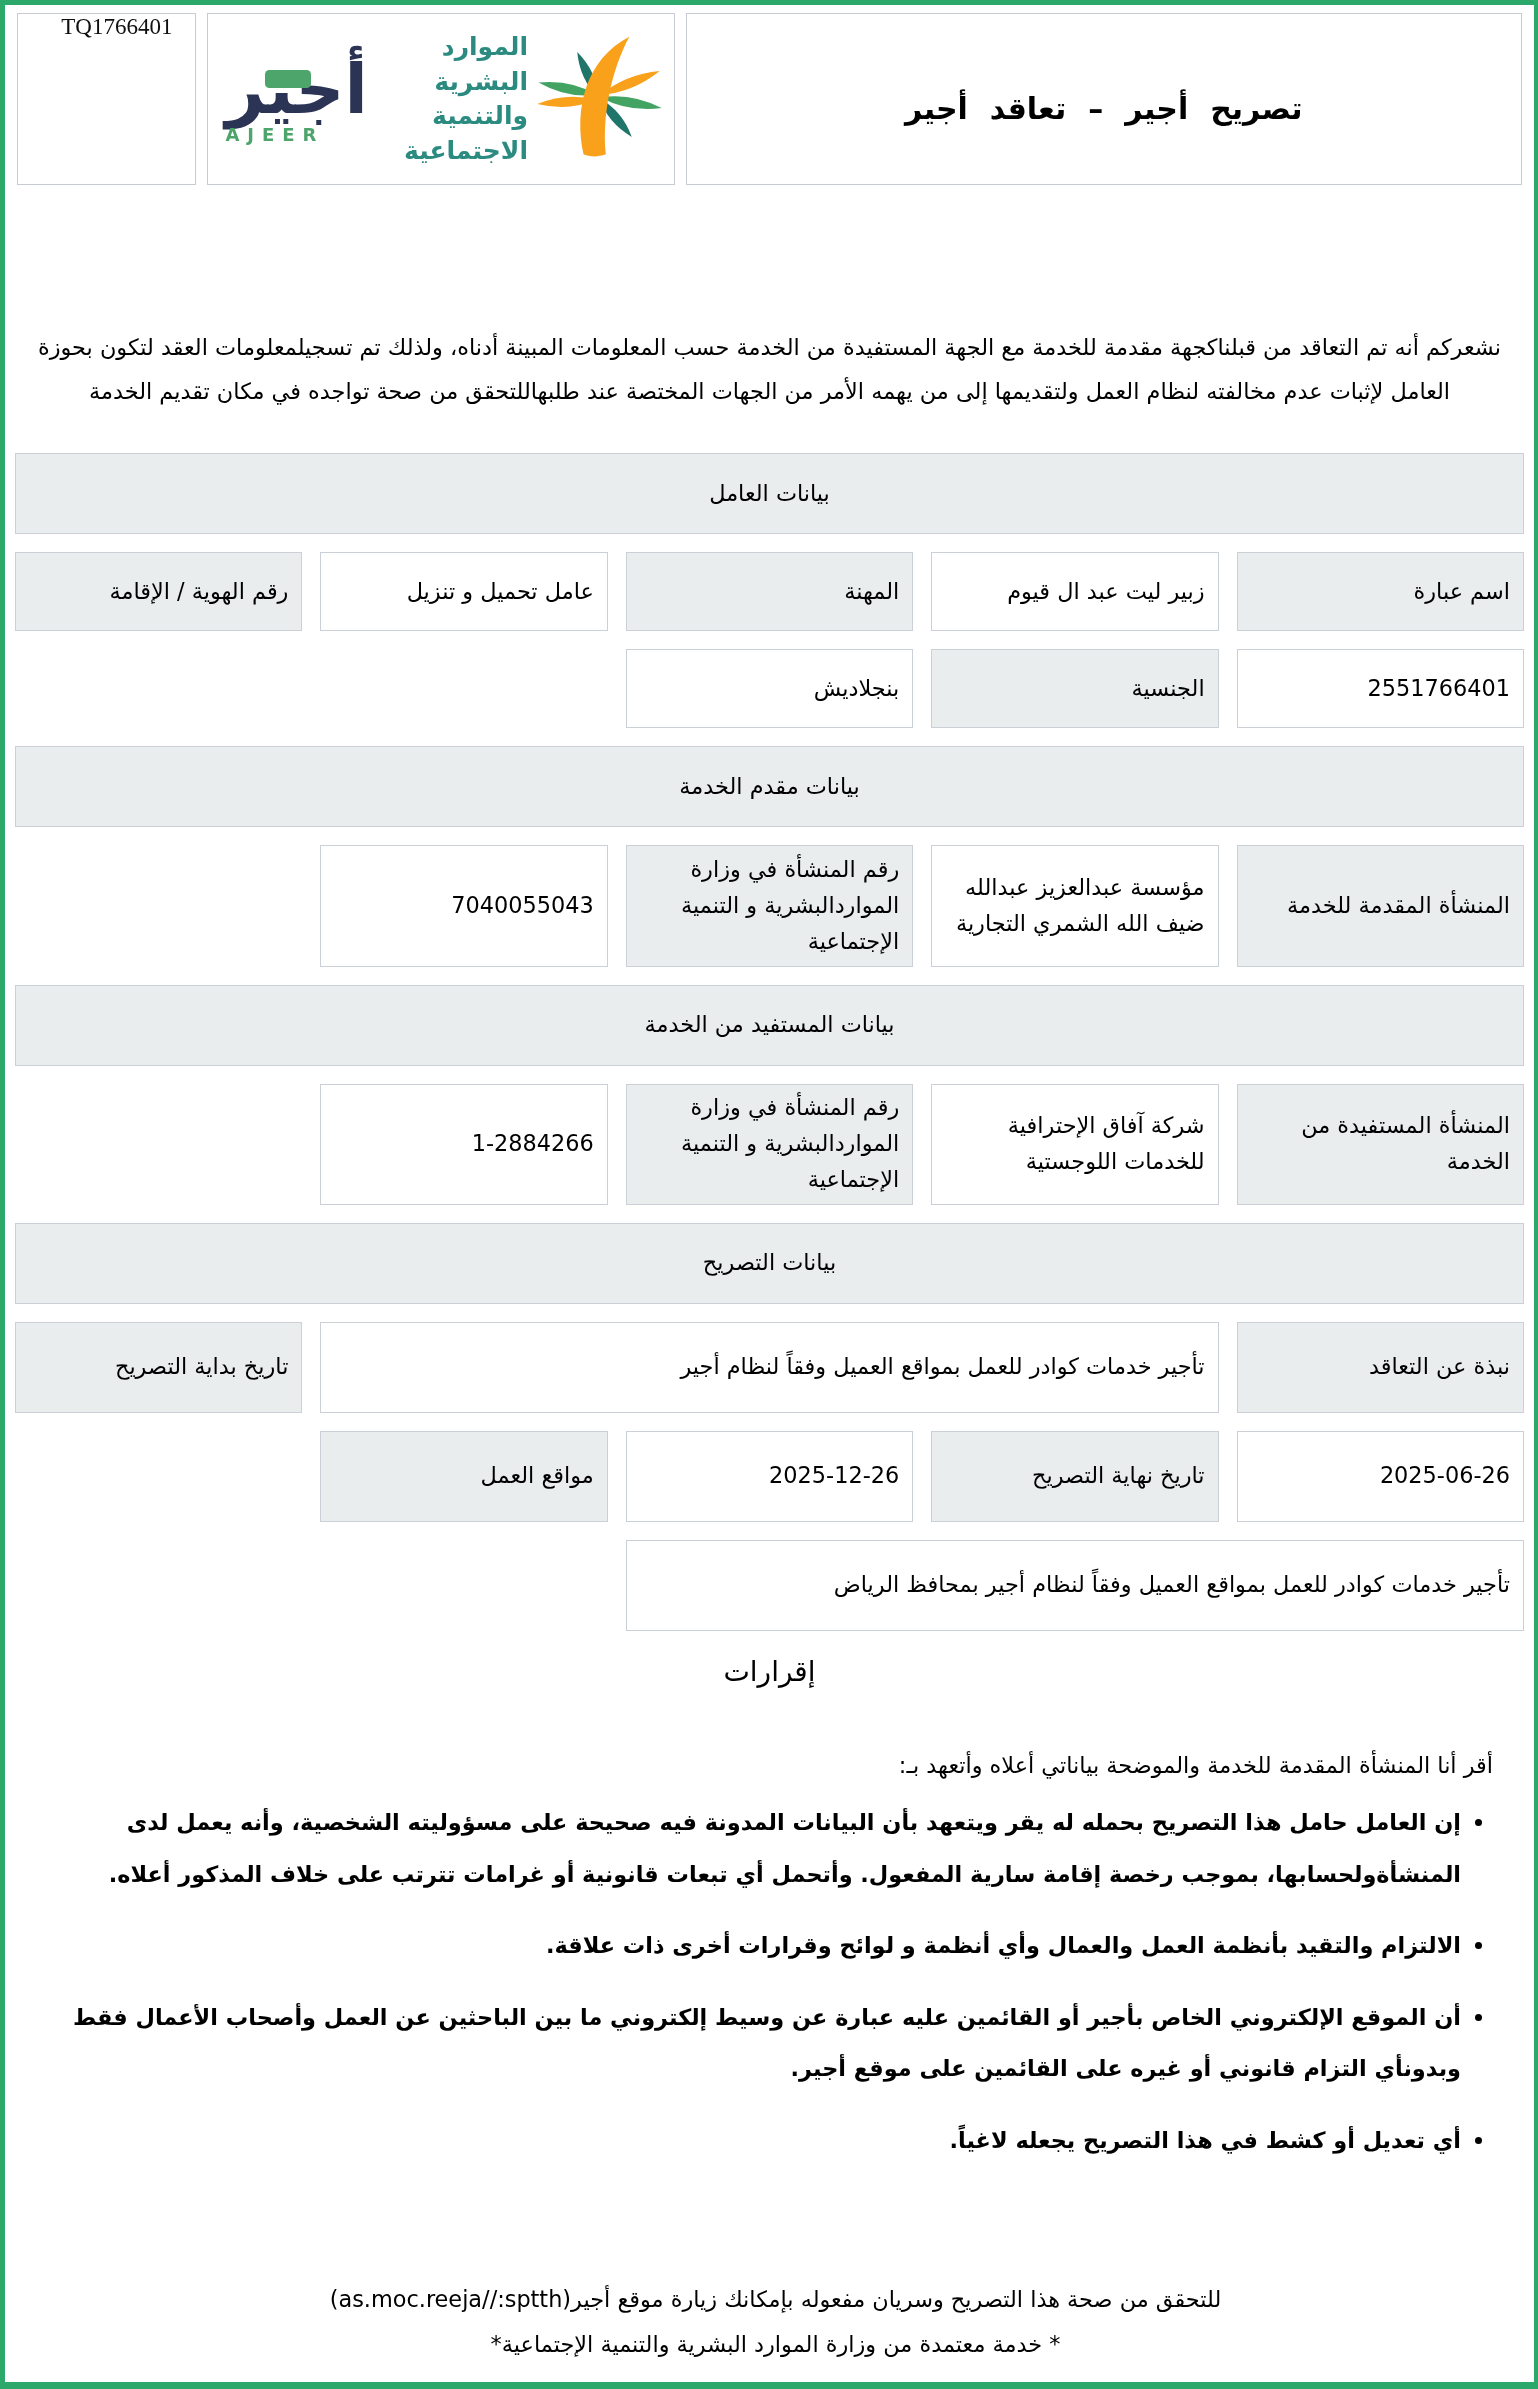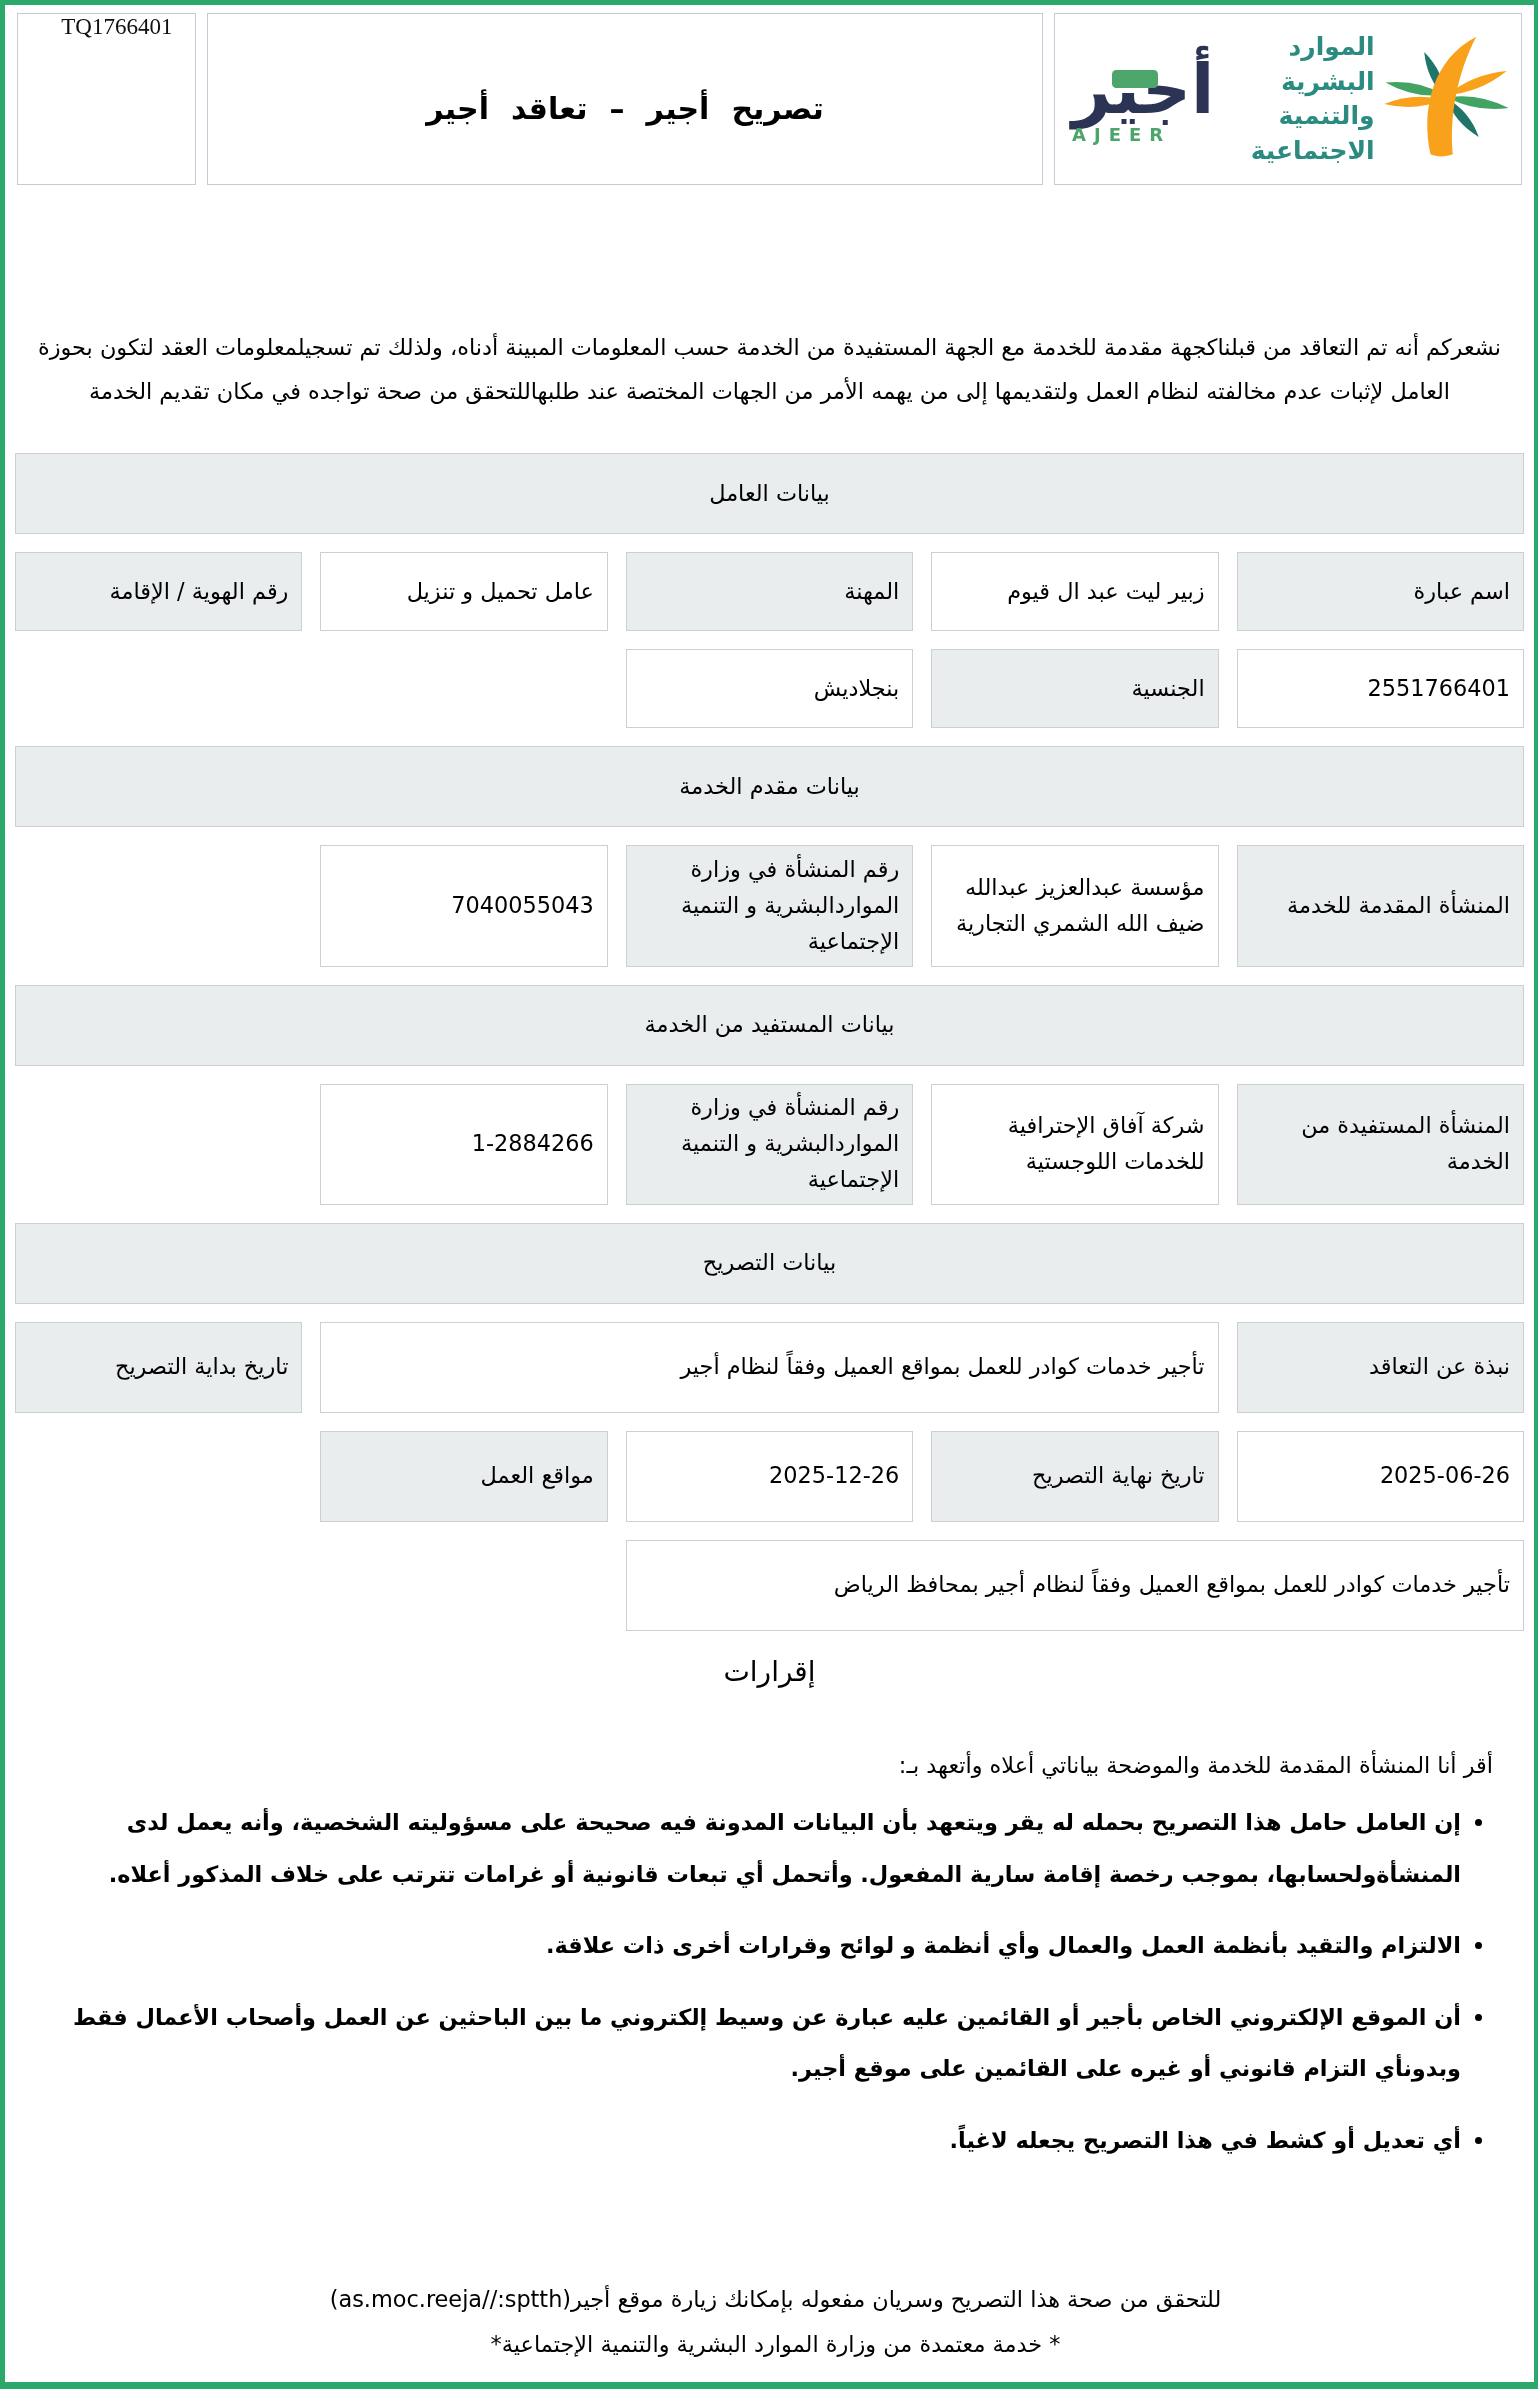--- a/index.html
+++ b/index.html
@@ -62,23 +62,20 @@
 </style>
 </head>
 <body>
 
 <div class="page">
 
   <div class="header">
     <div class="hcell hcell-tq">
       <span class="tq-num">TQ1766401</span>
     </div>
-    <div class="hcell hcell-title">
-      <div class="doc-title">تصريح أجير – تعاقد أجير</div>
-    </div>
     <div class="hcell hcell-logos">
       <div class="ajeer">
         <div class="ajeer-ar">أجير</div>
         <div class="ajeer-tab"></div>
         <div class="ajeer-en">AJEER</div>
       </div>
       <div class="ministry">
         <div class="ministry-text">
           <div>الموارد البشرية</div>
           <div>والتنمية الاجتماعية</div>
@@ -91,20 +88,23 @@
             <use href="#leaf" fill="#20756A" transform="translate(104,104) rotate(-115) scale(0.85,0.95)"></use>
             <use href="#leaf" fill="#20756A" transform="translate(106,106) rotate(50) scale(0.85,0.95)"></use>
             <use href="#leaf" fill="#42A363" transform="translate(102,100) rotate(-168) scale(1.02,1)"></use>
             <use href="#leaf" fill="#42A363" transform="translate(108,104) rotate(10) scale(1.05,1)"></use>
             <use href="#leaf" fill="#F9A11B" transform="translate(100,108) rotate(176) scale(1.0,1)"></use>
             <use href="#leaf" fill="#F9A11B" transform="translate(108,100) rotate(-22) scale(1.08,1)"></use>
             <path fill="#F9A11B" d="M80,196 C64,122 84,42 154,6 C124,62 110,134 116,196 C102,201 90,200 80,196 Z"></path>
           </svg>
         </span>
       </div>
+    </div>
+    <div class="hcell hcell-title">
+      <div class="doc-title">تصريح أجير – تعاقد أجير</div>
     </div>
   </div>
 
   <p class="intro">نشعركم أنه تم التعاقد من قبلناكجهة مقدمة للخدمة مع الجهة المستفيدة من الخدمة حسب المعلومات المبينة أدناه، ولذلك تم تسجيلمعلومات العقد لتكون بحوزة العامل لإثبات عدم مخالفته لنظام العمل ولتقديمها إلى من يهمه الأمر من الجهات المختصة عند طلبهاللتحقق من صحة تواجده في مكان تقديم الخدمة</p>
 
   <div class="ptable">
 
     <div class="cell sec">بيانات العامل</div>
 
     <div class="cell lab">اسم عبارة</div>

